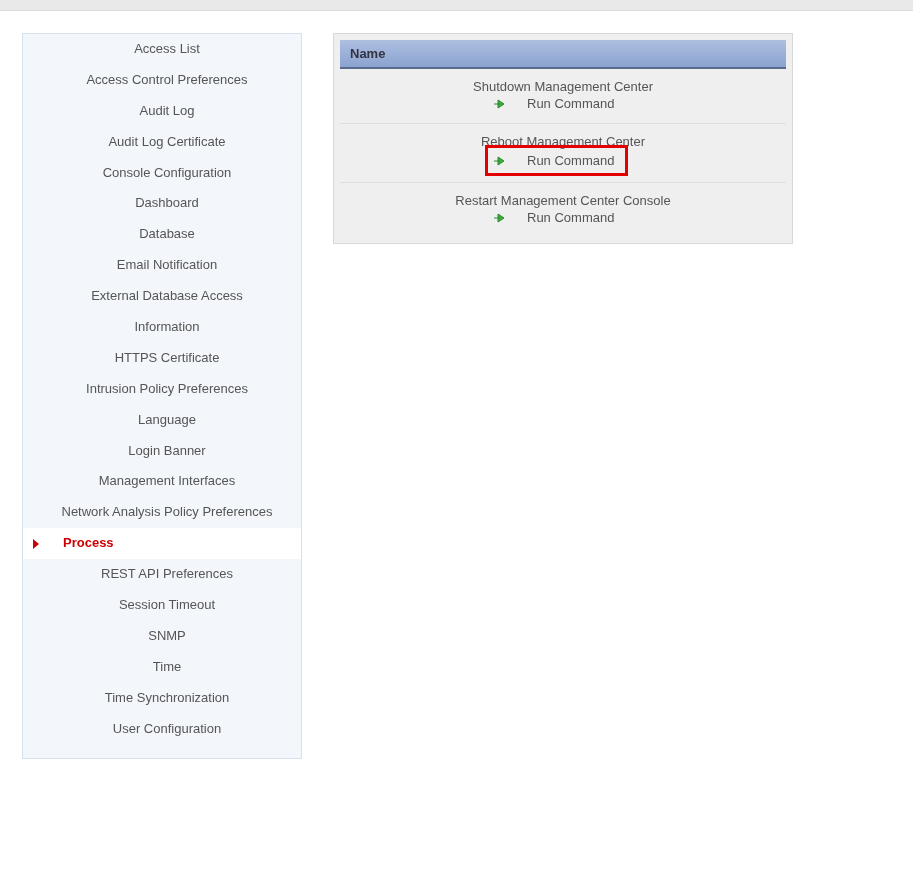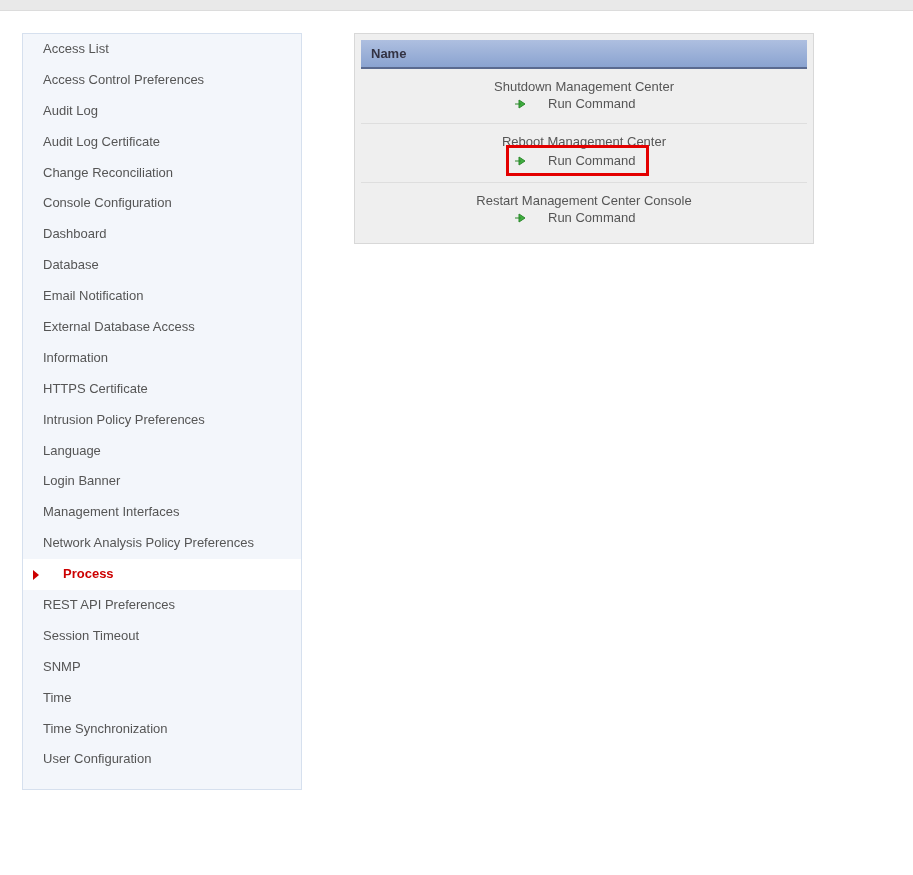--- a/index.html
+++ b/index.html
@@ -29,20 +29,21 @@
     background: #f3f6fb;
     box-sizing: border-box;
   }
   .sidebar-item {
     padding: 7px 10px 7px 20px;
     font-size: 13px;
     color: #555;
     cursor: pointer;
     line-height: 1.3;
     white-space: nowrap;
+    text-align: center;
   }
   .sidebar-item.selected {
     background: #ffffff;
     color: #cc0000;
     font-weight: bold;
     padding-left: 10px;
     position: relative;
     display: flex;
     align-items: center;
     gap: 22px;
@@ -51,21 +52,21 @@
     display: inline-block;
     width: 0;
     height: 0;
     border-top: 5px solid transparent;
     border-bottom: 5px solid transparent;
     border-left: 6px solid #cc0000;
     margin-right: 2px;
   }
   
   .main {
-    margin-left: 52px;
+    margin-left: 31px;
     width: 460px;
   }
   .panel {
     border: 1px solid #d8d8d8;
     background: #efefef;
     padding: 6px;
   }
   .table-head {
     display: flex;
     background: linear-gradient(#aebfe0, #8aa3d0);
@@ -104,21 +105,20 @@
 
 <div class="topbar"></div>
 
 <div class="content">
 
   <div class="sidebar" id="sidebar">
       <div class="sidebar-item"><span>Access List</span></div>
       <div class="sidebar-item"><span>Access Control Preferences</span></div>
       <div class="sidebar-item"><span>Audit Log</span></div>
       <div class="sidebar-item"><span>Audit Log Certificate</span></div>
-      <div class="sidebar-item"><span>Change Reconciliation</span></div>
       <div class="sidebar-item"><span>Console Configuration</span></div>
       <div class="sidebar-item"><span>Dashboard</span></div>
       <div class="sidebar-item"><span>Database</span></div>
       <div class="sidebar-item"><span>Email Notification</span></div>
       <div class="sidebar-item"><span>External Database Access</span></div>
       <div class="sidebar-item"><span>Information</span></div>
       <div class="sidebar-item"><span>HTTPS Certificate</span></div>
       <div class="sidebar-item"><span>Intrusion Policy Preferences</span></div>
       <div class="sidebar-item"><span>Language</span></div>
       <div class="sidebar-item"><span>Login Banner</span></div>

